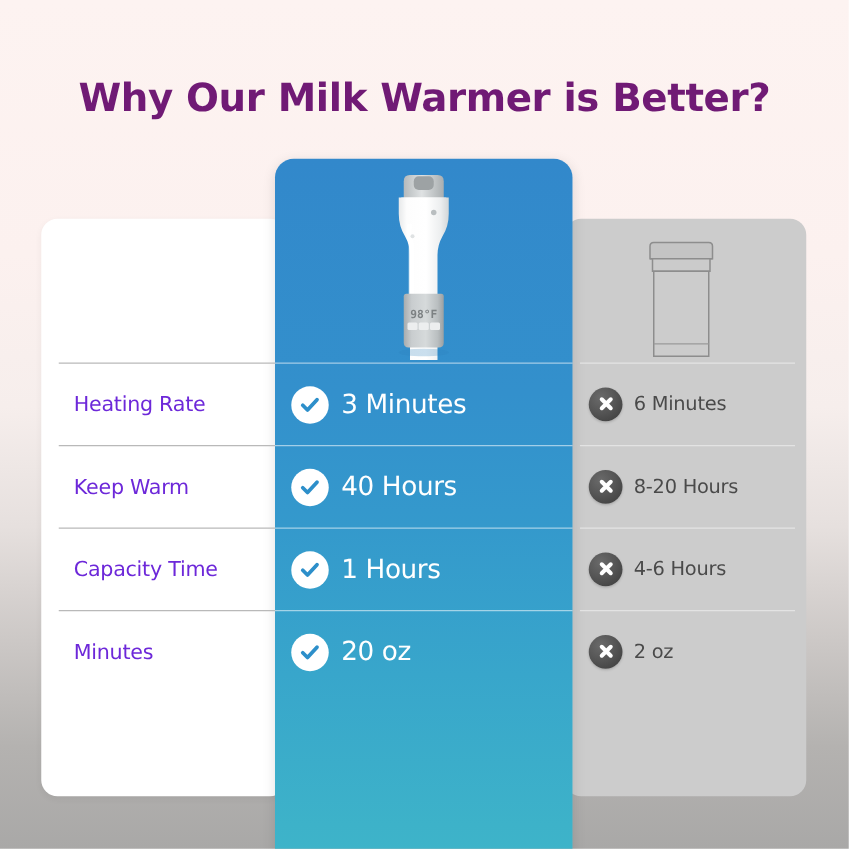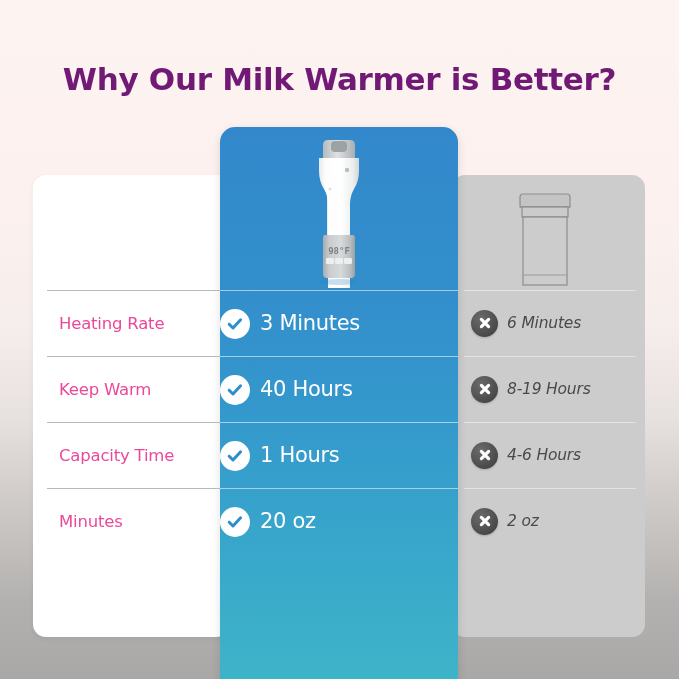--- a/index.html
+++ b/index.html
@@ -114,49 +114,49 @@
 
   .row-label {
     position: absolute;
     left: 59px;
     top: 0;
     height: 66px;
     width: 165px;
     display: flex;
     align-items: center;
     font-size: 16.5px;
-    color: #ec4899;
+    color: #6d28d9;
     font-family: "DejaVu Sans", sans-serif;
     letter-spacing: -0.2px;
   }
 
   .row-ours {
     position: absolute;
     left: 220px;
     top: 0;
     width: 238px;
     height: 66px;
     display: flex;
     align-items: center;
+    padding-left: 13px;
     box-sizing: border-box;
     border-top: 1px solid rgba(255,255,255,0.55);
   }
   .row:first-child .row-ours { border-top: 1px solid rgba(255,255,255,0.55); }
 
   .row-theirs {
     position: absolute;
     left: 452px;
     top: 0;
     width: 193px;
     height: 66px;
     display: flex;
     align-items: center;
     padding-left: 19px;
     box-sizing: border-box;
-    font-style: italic;
   }
 
   .divider-left {
     position: absolute;
     left: 47px;
     top: 0;
     width: 173px;
     height: 1px;
     background: #b9b9b9;
   }
@@ -331,21 +331,21 @@
           </svg>
       </span>
       <span class="ours-value">40 Hours</span>
     </div>
     <div class="row-theirs">
       <span class="x-icon">
         <svg width="14" height="14" viewBox="0 0 14 14">
             <path d="M3.4 3.4 L10.6 10.6 M10.6 3.4 L3.4 10.6" stroke="#ffffff" stroke-width="3.2" stroke-linecap="round"></path>
           </svg>
       </span>
-      <span class="theirs-value">8-19 Hours</span>
+      <span class="theirs-value">8-20 Hours</span>
     </div>
   </div>
 
   <div class="row" style="top:422px;">
     <div class="divider-left"></div>
     <div class="divider-right"></div>
     <div class="row-label">Capacity Time</div>
     <div class="row-ours">
       <span class="check-icon">
         <svg width="18" height="18" viewBox="0 0 18 18">

